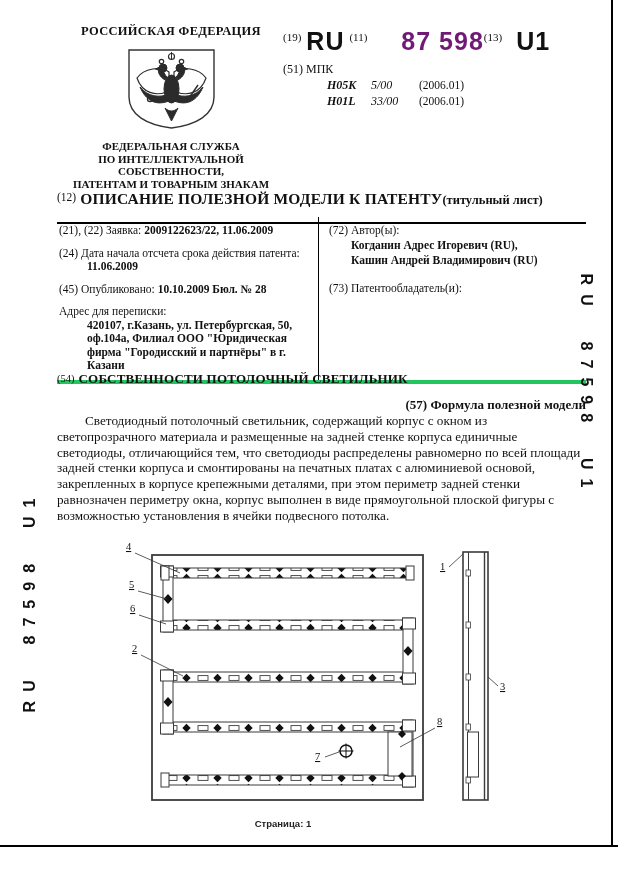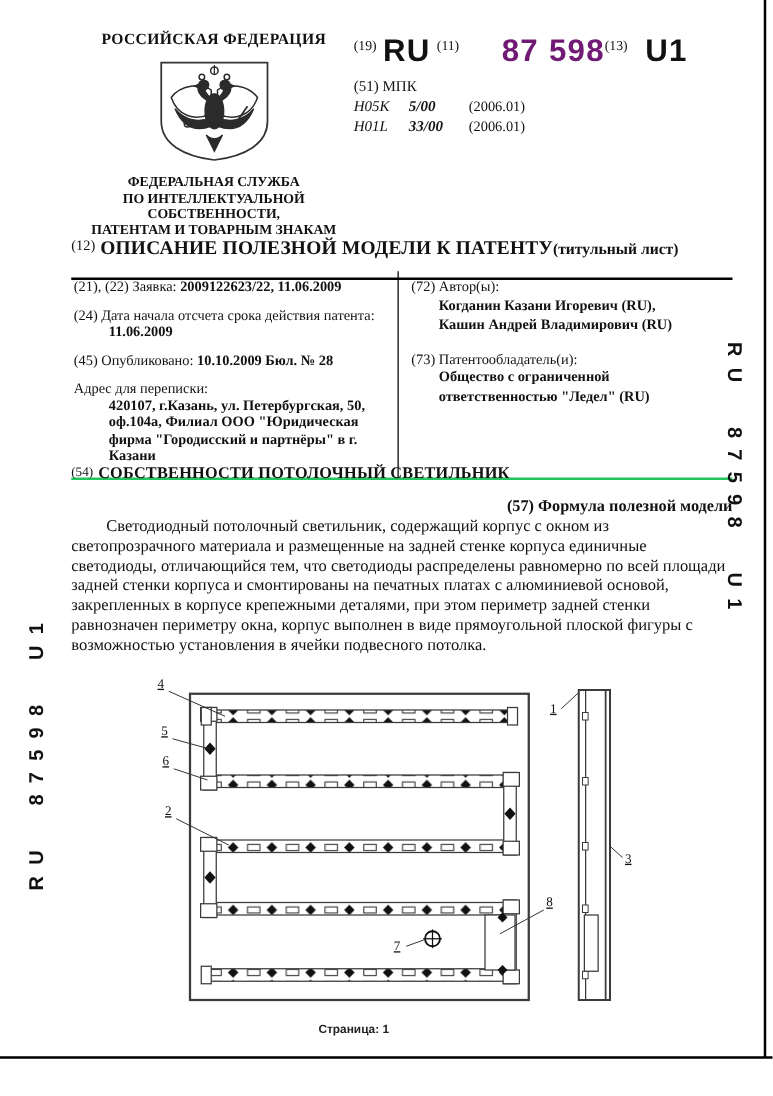--- a/index.html
+++ b/index.html
@@ -18,32 +18,32 @@
   .authority { margin-top:9px; font-weight:bold; font-size:11px; line-height:12.5px; }
 
   
   .header-right { position:absolute; left:283px; top:30px; width:310px; }
   .publine { display:flex; align-items:flex-start; }
   .code { font-size:11px; padding-top:1px; }
   .big { font-family:"Liberation Sans", sans-serif; font-weight:bold; font-size:25px; line-height:22px; letter-spacing:1px; }
   .g4 { margin-left:5px; } .g12 { margin-left:14px; } .g40 { margin-left:13px; }
   .ipc-label { margin-top:10px; font-size:12px; }
   .ipc-row { font-size:12px; margin-top:1px; }
-  .ipc-code { font-weight:normal; font-style:italic; display:inline-block; width:44px; }
-  .ipc-sub  { font-weight:bold; font-style:italic; display:inline-block; width:48px; }
+  .ipc-code { font-weight:bold; font-style:italic; display:inline-block; width:44px;margin-left:44px; }
+  .ipc-sub  { font-weight:normal; font-style:italic; display:inline-block; width:48px; }
   .ipc-date { font-size:11.5px; }
 
   
   .doc-title { position:absolute; left:57px; top:190px; width:529px; border-bottom:2px solid #000; padding-bottom:14px; white-space:nowrap; }
   .t12 { font-size:11.5px; vertical-align:3px; }
   .tmain { font-size:15.5px; font-weight:bold; letter-spacing:.2px; }
   .tsuffix { font-size:12.5px; font-weight:bold; }
 
   
-  .biblio { position:absolute; left:57px; top:217px; width:529px; height:167px; border-bottom:2px solid #22c55e; display:flex; box-sizing:border-box; }
+  .biblio { position:absolute; left:57px; top:217px; width:529px; height:167px; border-bottom:4px solid #22c55e; display:flex; box-sizing:border-box; }
   .bleft { width:261px; box-sizing:border-box; padding:7px 6px 0 2px; }
   .bright { flex:1; border-left:1.5px solid #000; padding:7px 0 0 10px; }
   .biblio { font-size:11.5px; line-height:13.5px; }
   .bitem { margin-bottom:9px; }
   .bval { font-weight:bold; }
   .bindent { margin-left:28px; font-weight:bold; }
   .names { margin-left:22px; font-weight:bold; line-height:15.5px; }
   .holder-names { max-width:195px; }
   .mt12 { margin-top:13px; }
 
@@ -144,26 +144,25 @@
       <span class="bval">Бюл. № 28</span>
     </div>
     <div class="bitem">
       <div>Адрес для переписки:</div>
       <div class="bindent">420107, г.Казань, ул. Петербургская, 50, оф.104а, Филиал ООО "Юридическая фирма "Городисский и партнёры" в г. Казани</div>
     </div>
   </div>
   <div class="bright">
     <div class="bitem">
       <div>(72) Автор(ы):</div>
-      <div class="names">Когданин Казани Игоревич (RU),</div>
+      <div class="names">Когданин Адрес Игоревич (RU),</div>
       <div class="names">Кашин Андрей Владимирович (RU)</div>
     </div>
     <div class="bitem mt12">
       <div>(73) Патентообладатель(и):</div>
-      <div class="names holder-names">Общество с ограниченной ответственностью "Ледел" (RU)</div>
     </div>
   </div>
 </div>
 
 <div class="invention">
   <span class="n54">(54)</span>
   <span class="ititle">СОБСТВЕННОСТИ ПОТОЛОЧНЫЙ СВЕТИЛЬНИК</span>
 </div>
 
 <div class="claims-head">(57) Формула полезной модели</div>

